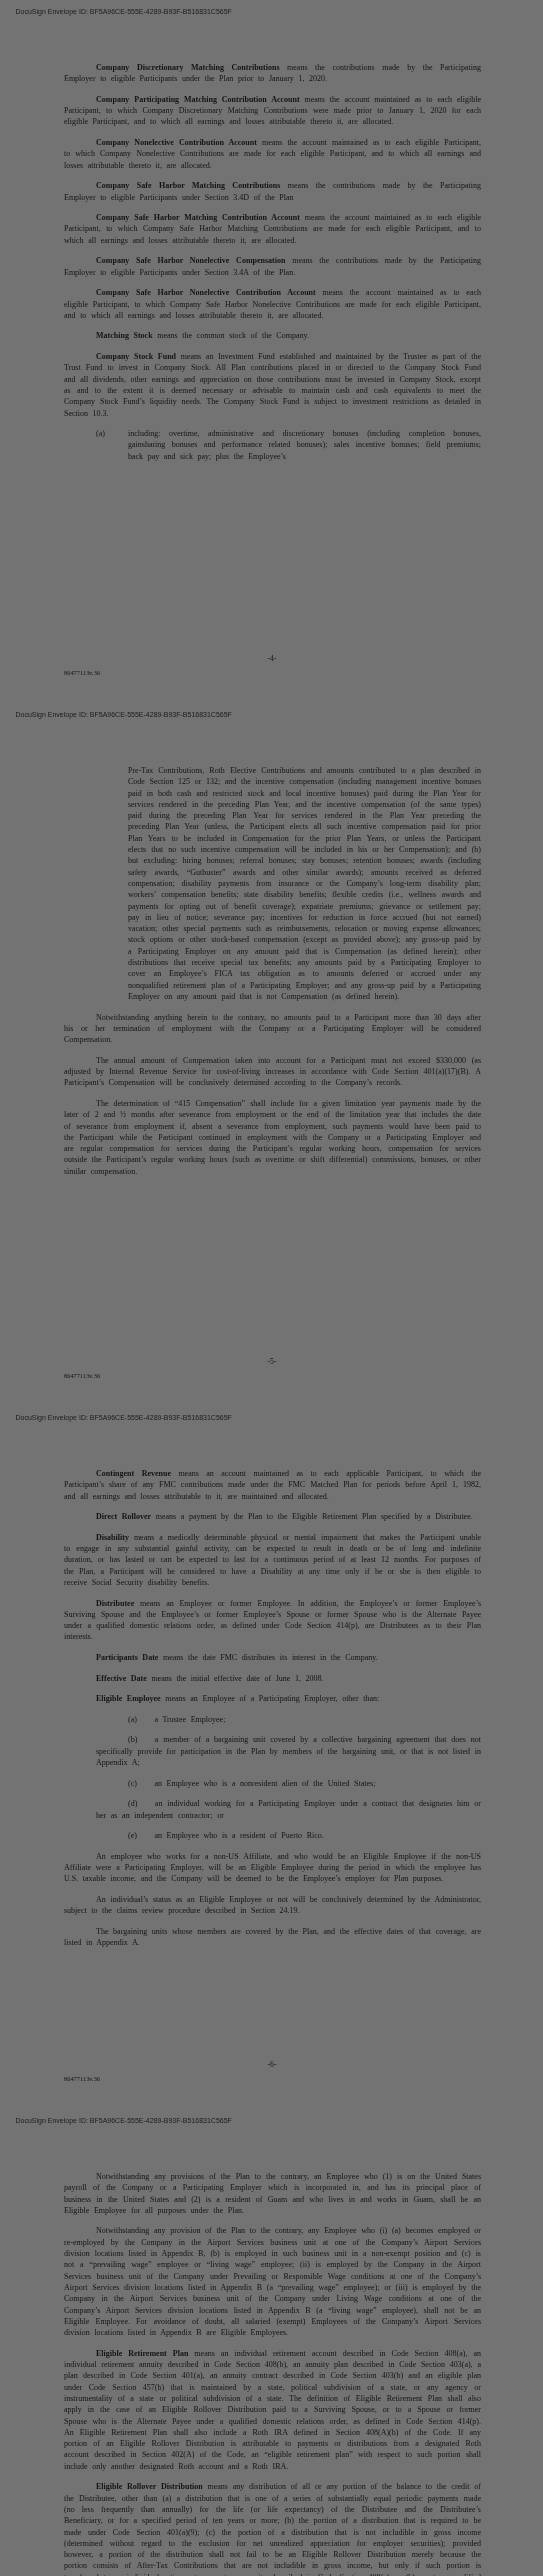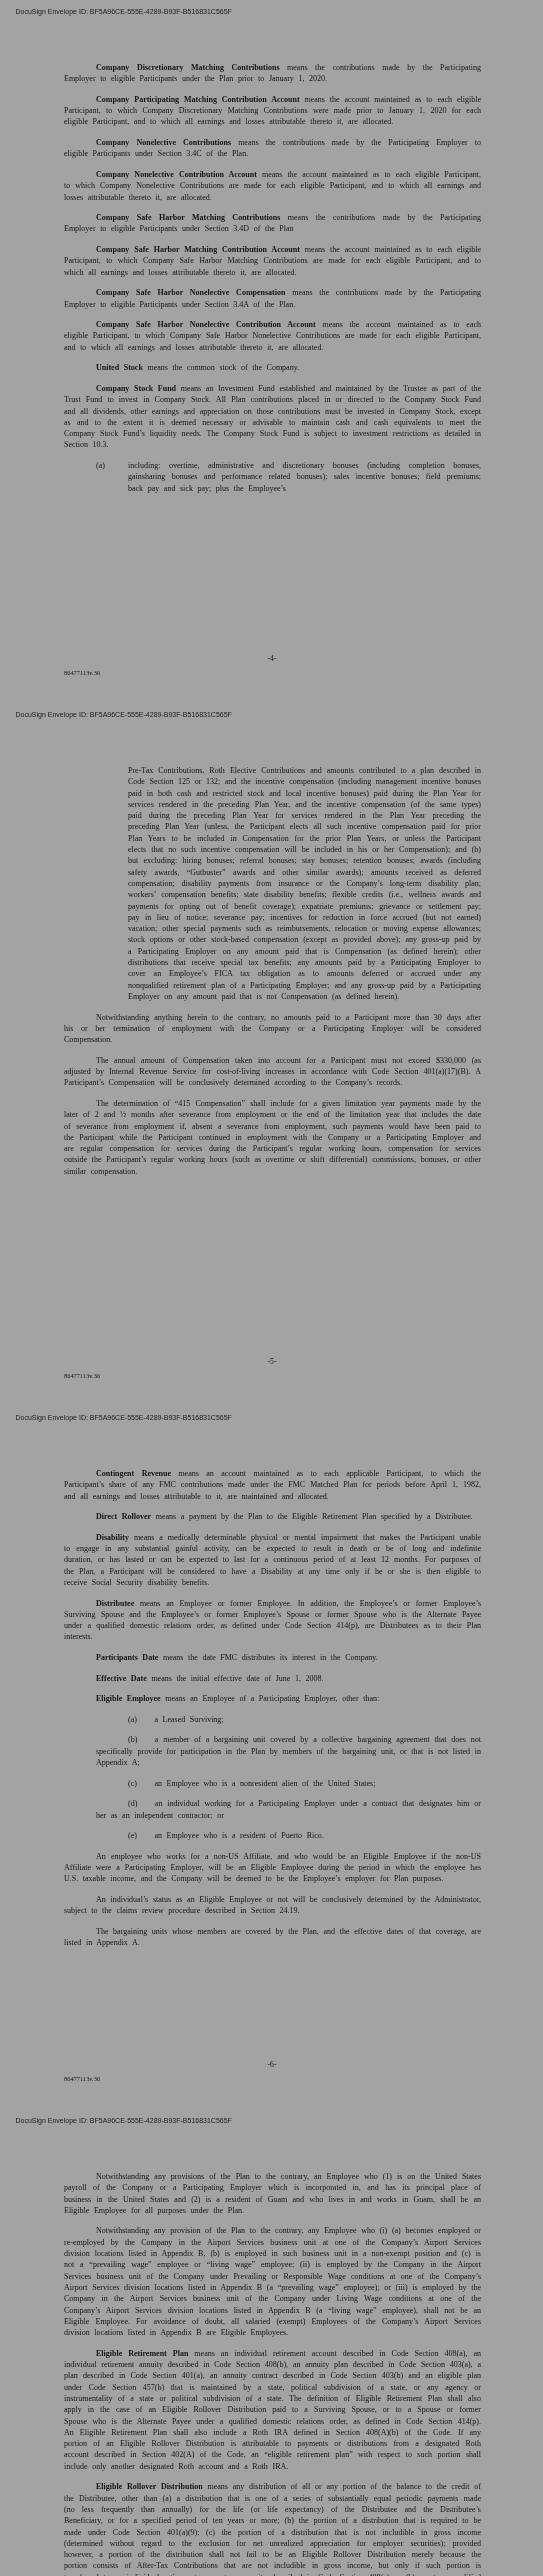--- a/index.html
+++ b/index.html
@@ -13,21 +13,21 @@
     height: 2813px;
     background: #ffffff;
     color: #141414;
     font-family: "Liberation Serif", "DejaVu Serif", serif;
   }
   .page {
     position: relative;
     width: 544px;
     height: 703px;
     overflow: hidden;
-    background: #a3a3a3;
+    background: #737373;
   }
   .ds-header {
     position: absolute;
     top: 8.2px;
     left: 15.5px;
     font-family: "Liberation Sans", "DejaVu Sans", sans-serif;
     font-size: 7px;
     color: #1c1c1c;
     white-space: nowrap;
   }
@@ -96,27 +96,26 @@
 </head>
 <body>
 
 <div id="doc">
 
   <div class="page">
     <div class="ds-header">DocuSign Envelope ID: BF5A96CE-555E-4289-B93F-B516831C565F</div>
     <div class="body-col">
       <p class="para"><b class="term">Company Discretionary Matching Contributions</b><span> means the contributions made by the Participating Employer to eligible Participants under the Plan prior to January 1, 2020.</span></p>
       <p class="para"><b class="term">Company Participating Matching Contribution Account</b><span> means the account maintained as to each eligible Participant, to which Company Discretionary Matching Contributions were made prior to January 1, 2020 for each eligible Participant, and to which all earnings and losses attributable thereto it, are allocated.</span></p>
-      <p class="para"><b class="term">Company Nonelective Contributions</b><span> means the contributions made by the Participating Employer to eligible Participants under Section 3.4C of the Plan.</span></p>
       <p class="para"><b class="term">Company Nonelective Contribution Account</b><span> means the account maintained as to each eligible Participant, to which Company Nonelective Contributions are made for each eligible Participant, and to which all earnings and losses attributable thereto it, are allocated.</span></p>
       <p class="para"><b class="term">Company Safe Harbor Matching Contributions</b><span> means the contributions made by the Participating Employer to eligible Participants under Section 3.4D of the Plan</span></p>
       <p class="para"><b class="term">Company Safe Harbor Matching Contribution Account</b><span> means the account maintained as to each eligible Participant, to which Company Safe Harbor Matching Contributions are made for each eligible Participant, and to which all earnings and losses attributable thereto it, are allocated.</span></p>
       <p class="para"><b class="term">Company Safe Harbor Nonelective Compensation</b><span> means the contributions made by the Participating Employer to eligible Participants under Section 3.4A of the Plan.</span></p>
       <p class="para"><b class="term">Company Safe Harbor Nonelective Contribution Account</b><span> means the account maintained as to each eligible Participant, to which Company Safe Harbor Nonelective Contributions are made for each eligible Participant, and to which all earnings and losses attributable thereto it, are allocated.</span></p>
-      <p class="para"><b class="term">United Stock</b><span> means the common stock of the Company.</span></p>
+      <p class="para"><b class="term">Matching Stock</b><span> means the common stock of the Company.</span></p>
       <p class="para"><b class="term">Company Stock Fund</b><span> means an Investment Fund established and maintained by the Trustee as part of the Trust Fund to invest in Company Stock. All Plan contributions placed in or directed to the Company Stock Fund and all dividends, other earnings and appreciation on those contributions must be invested in Company Stock, except as and to the extent it is deemed necessary or advisable to maintain cash and cash equivalents to meet the Company Stock Fund’s liquidity needs. The Company Stock Fund is subject to investment restrictions as detailed in Section 10.3.</span></p>
       <p class="hang"><span class="hang-lbl">(a)</span><span>including: overtime, administrative and discretionary bonuses (including completion bonuses, gainsharing bonuses and performance related bonuses); sales incentive bonuses; field premiums; back pay and sick pay; plus the Employee’s</span></p>
     </div>
     <div class="page-num">-4-</div>
     <div class="doc-id">86477113v.36</div>
   </div>
 
   <div class="page">
     <div class="ds-header">DocuSign Envelope ID: BF5A96CE-555E-4289-B93F-B516831C565F</div>
     <div class="body-col">
@@ -132,21 +131,21 @@
   <div class="page">
     <div class="ds-header">DocuSign Envelope ID: BF5A96CE-555E-4289-B93F-B516831C565F</div>
     <div class="body-col">
       <p class="para"><b class="term">Contingent Revenue</b><span> means an account maintained as to each applicable Participant, to which the Participant’s share of any FMC contributions made under the FMC Matched Plan for periods before April 1, 1982, and all earnings and losses attributable to it, are maintained and allocated.</span></p>
       <p class="para"><b class="term">Direct Rollover</b><span> means a payment by the Plan to the Eligible Retirement Plan specified by a Distributee.</span></p>
       <p class="para"><b class="term">Disability</b><span> means a medically determinable physical or mental impairment that makes the Participant unable to engage in any substantial gainful activity, can be expected to result in death or be of long and indefinite duration, or has lasted or can be expected to last for a continuous period of at least 12 months. For purposes of the Plan, a Participant will be considered to have a Disability at any time only if he or she is then eligible to receive Social Security disability benefits.</span></p>
       <p class="para"><b class="term">Distributee</b><span> means an Employee or former Employee. In addition, the Employee’s or former Employee’s Surviving Spouse and the Employee’s or former Employee’s Spouse or former Spouse who is the Alternate Payee under a qualified domestic relations order, as defined under Code Section 414(p), are Distributees as to their Plan interests.</span></p>
       <p class="para"><b class="term">Participants Date</b><span> means the date FMC distributes its interest in the Company.</span></p>
       <p class="para"><b class="term">Effective Date</b><span> means the initial effective date of June 1, 2008.</span></p>
       <p class="para"><b class="term">Eligible Employee</b><span> means an Employee of a Participating Employer, other than:</span></p>
-      <p class="deep"><span class="lbl">(a)</span><span class="tab"></span><span>a Leased Surviving;</span></p>
+      <p class="deep"><span class="lbl">(a)</span><span class="tab"></span><span>a Trustee Employee;</span></p>
       <p class="deep"><span class="lbl">(b)</span><span class="tab"></span><span>a member of a bargaining unit covered by a collective bargaining agreement that does not specifically provide for participation in the Plan by members of the bargaining unit, or that is not listed in Appendix A;</span></p>
       <p class="deep"><span class="lbl">(c)</span><span class="tab"></span><span>an Employee who is a nonresident alien of the United States;</span></p>
       <p class="deep"><span class="lbl">(d)</span><span class="tab"></span><span>an individual working for a Participating Employer under a contract that designates him or her as an independent contractor; or</span></p>
       <p class="deep"><span class="lbl">(e)</span><span class="tab"></span><span>an Employee who is a resident of Puerto Rico.</span></p>
       <p class="para"><span>An employee who works for a non-US Affiliate, and who would be an Eligible Employee if the non-US Affiliate were a Participating Employer, will be an Eligible Employee during the period in which the employee has U.S. taxable income, and the Company will be deemed to be the Employee’s employer for Plan purposes.</span></p>
       <p class="para"><span>An individual’s status as an Eligible Employee or not will be conclusively determined by the Administrator, subject to the claims review procedure described in Section 24.19.</span></p>
       <p class="para"><span>The bargaining units whose members are covered by the Plan, and the effective dates of that coverage, are listed in Appendix A.</span></p>
     </div>
     <div class="page-num">-6-</div>
     <div class="doc-id">86477113v.36</div>

